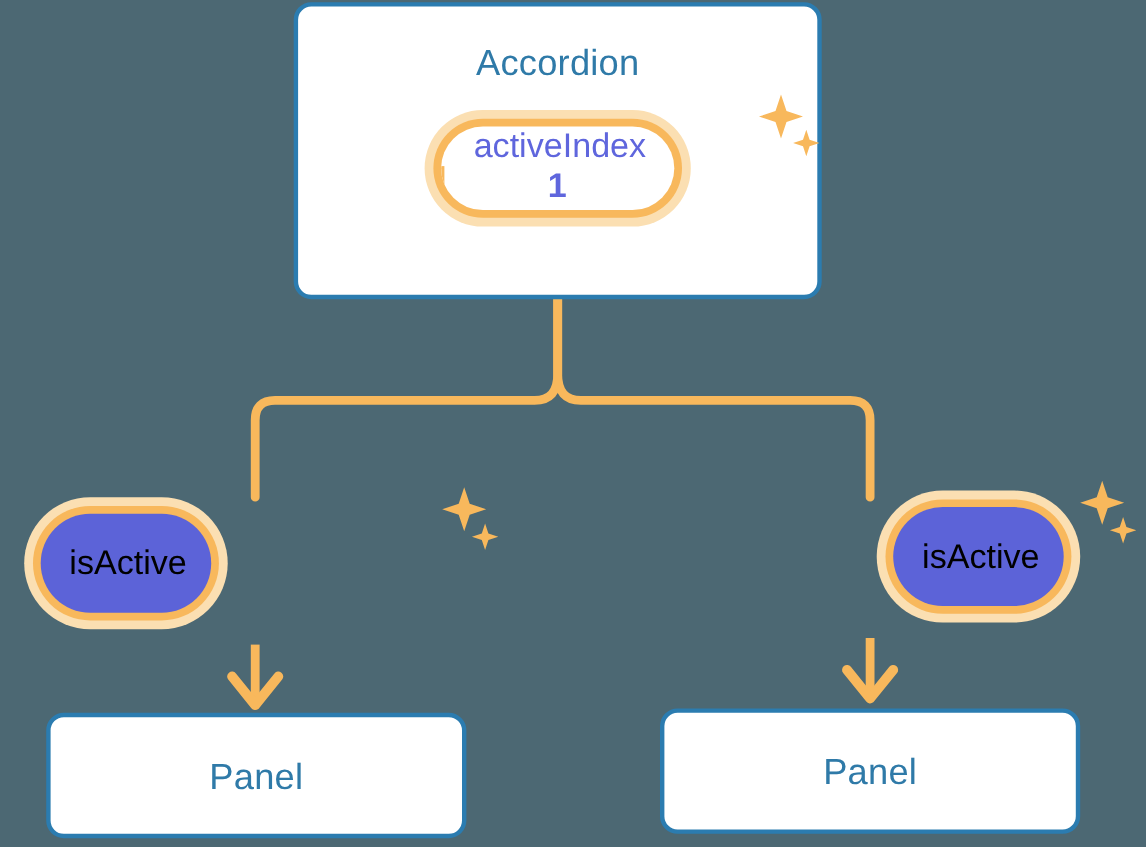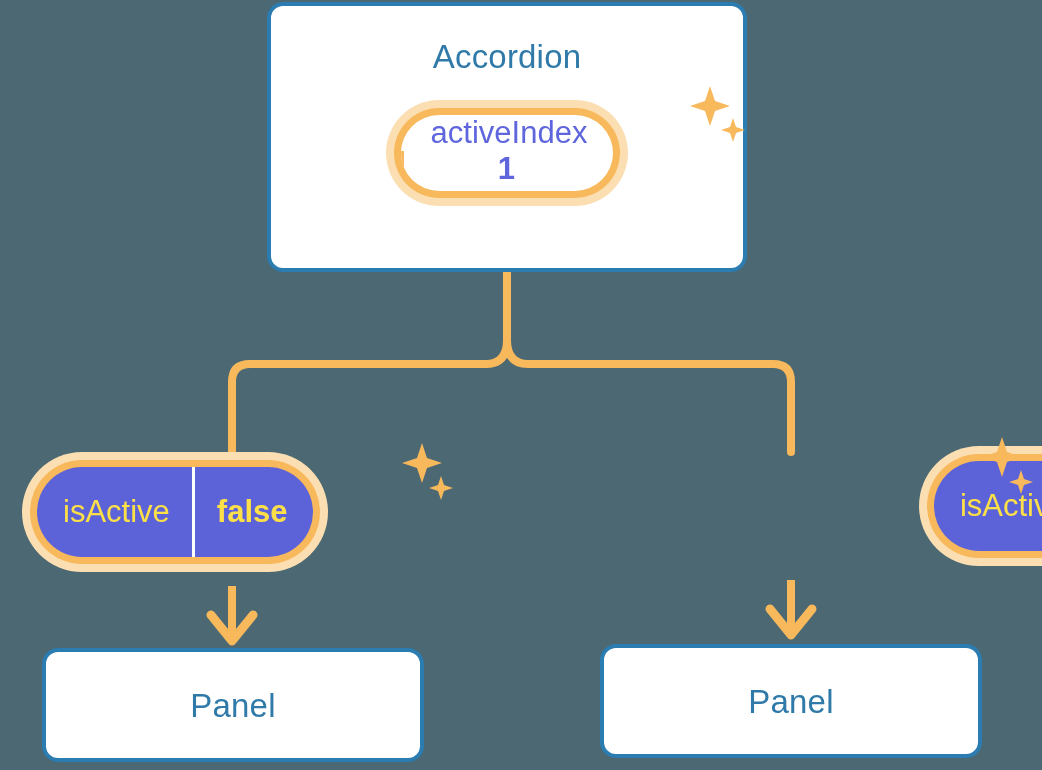--- a/index.html
+++ b/index.html
@@ -70,21 +70,21 @@
 
   
   .pill.white{background:#ffffff;flex-direction:column;}
   .pill.white .cell{color:#5f66dd;}
   .pill.white .cell.key{padding:0 26px 0 30px;font-size:31px;}
   .pill.white .cell.val{padding:0 30px 0 26px;font-size:31px;font-weight:bold;
                         border-left:3px solid #f8b85c;}
 
   
   .pill.purple{background:#5c63d8;}
-  .pill.purple .cell{color:#fde047;}
+  .pill.purple .cell{color:#000000;}
   .pill.purple .cell.key{padding:0 22px 0 26px;font-size:31px;}
   .pill.purple .cell.val{padding:0 26px 0 22px;font-size:31px;font-weight:bold;
                          border-left:3px solid #ffffff;}
 
   
   .sparkles{position:absolute;z-index:4;pointer-events:none;}
   .sparkles svg{display:block;}
 </style>
 </head>
 <body>
@@ -130,21 +130,20 @@
       <path d="M22 2 L27 17 L42 22 L27 27 L22 42 L17 27 L2 22 L17 17 Z" fill="#f8b85c"></path>
       <path d="M45 34 L48 43 L57 46 L48 49 L45 58 L42 49 L33 46 L42 43 Z" fill="#f8b85c"></path>
     </svg>
   </div>
 
   
   <div class="node pill-wrap" style="left:22px;top:452px;">
     <div class="pill-ring">
       <div class="pill purple" style="height:90px;">
         <div class="cell key">isActive</div>
-        <div class="cell val">false</div>
       </div>
     </div>
   </div>
 
   <div class="sparkles" style="left:398px;top:440px;">
     <svg width="60" height="66" viewBox="0 0 60 66">
       <path d="M24 3 L29 18 L44 23 L29 28 L24 43 L19 28 L4 23 L19 18 Z" fill="#f8b85c"></path>
       <path d="M43 36 L46 45 L55 48 L46 51 L43 60 L40 51 L31 48 L40 45 Z" fill="#f8b85c"></path>
     </svg>
   </div>

